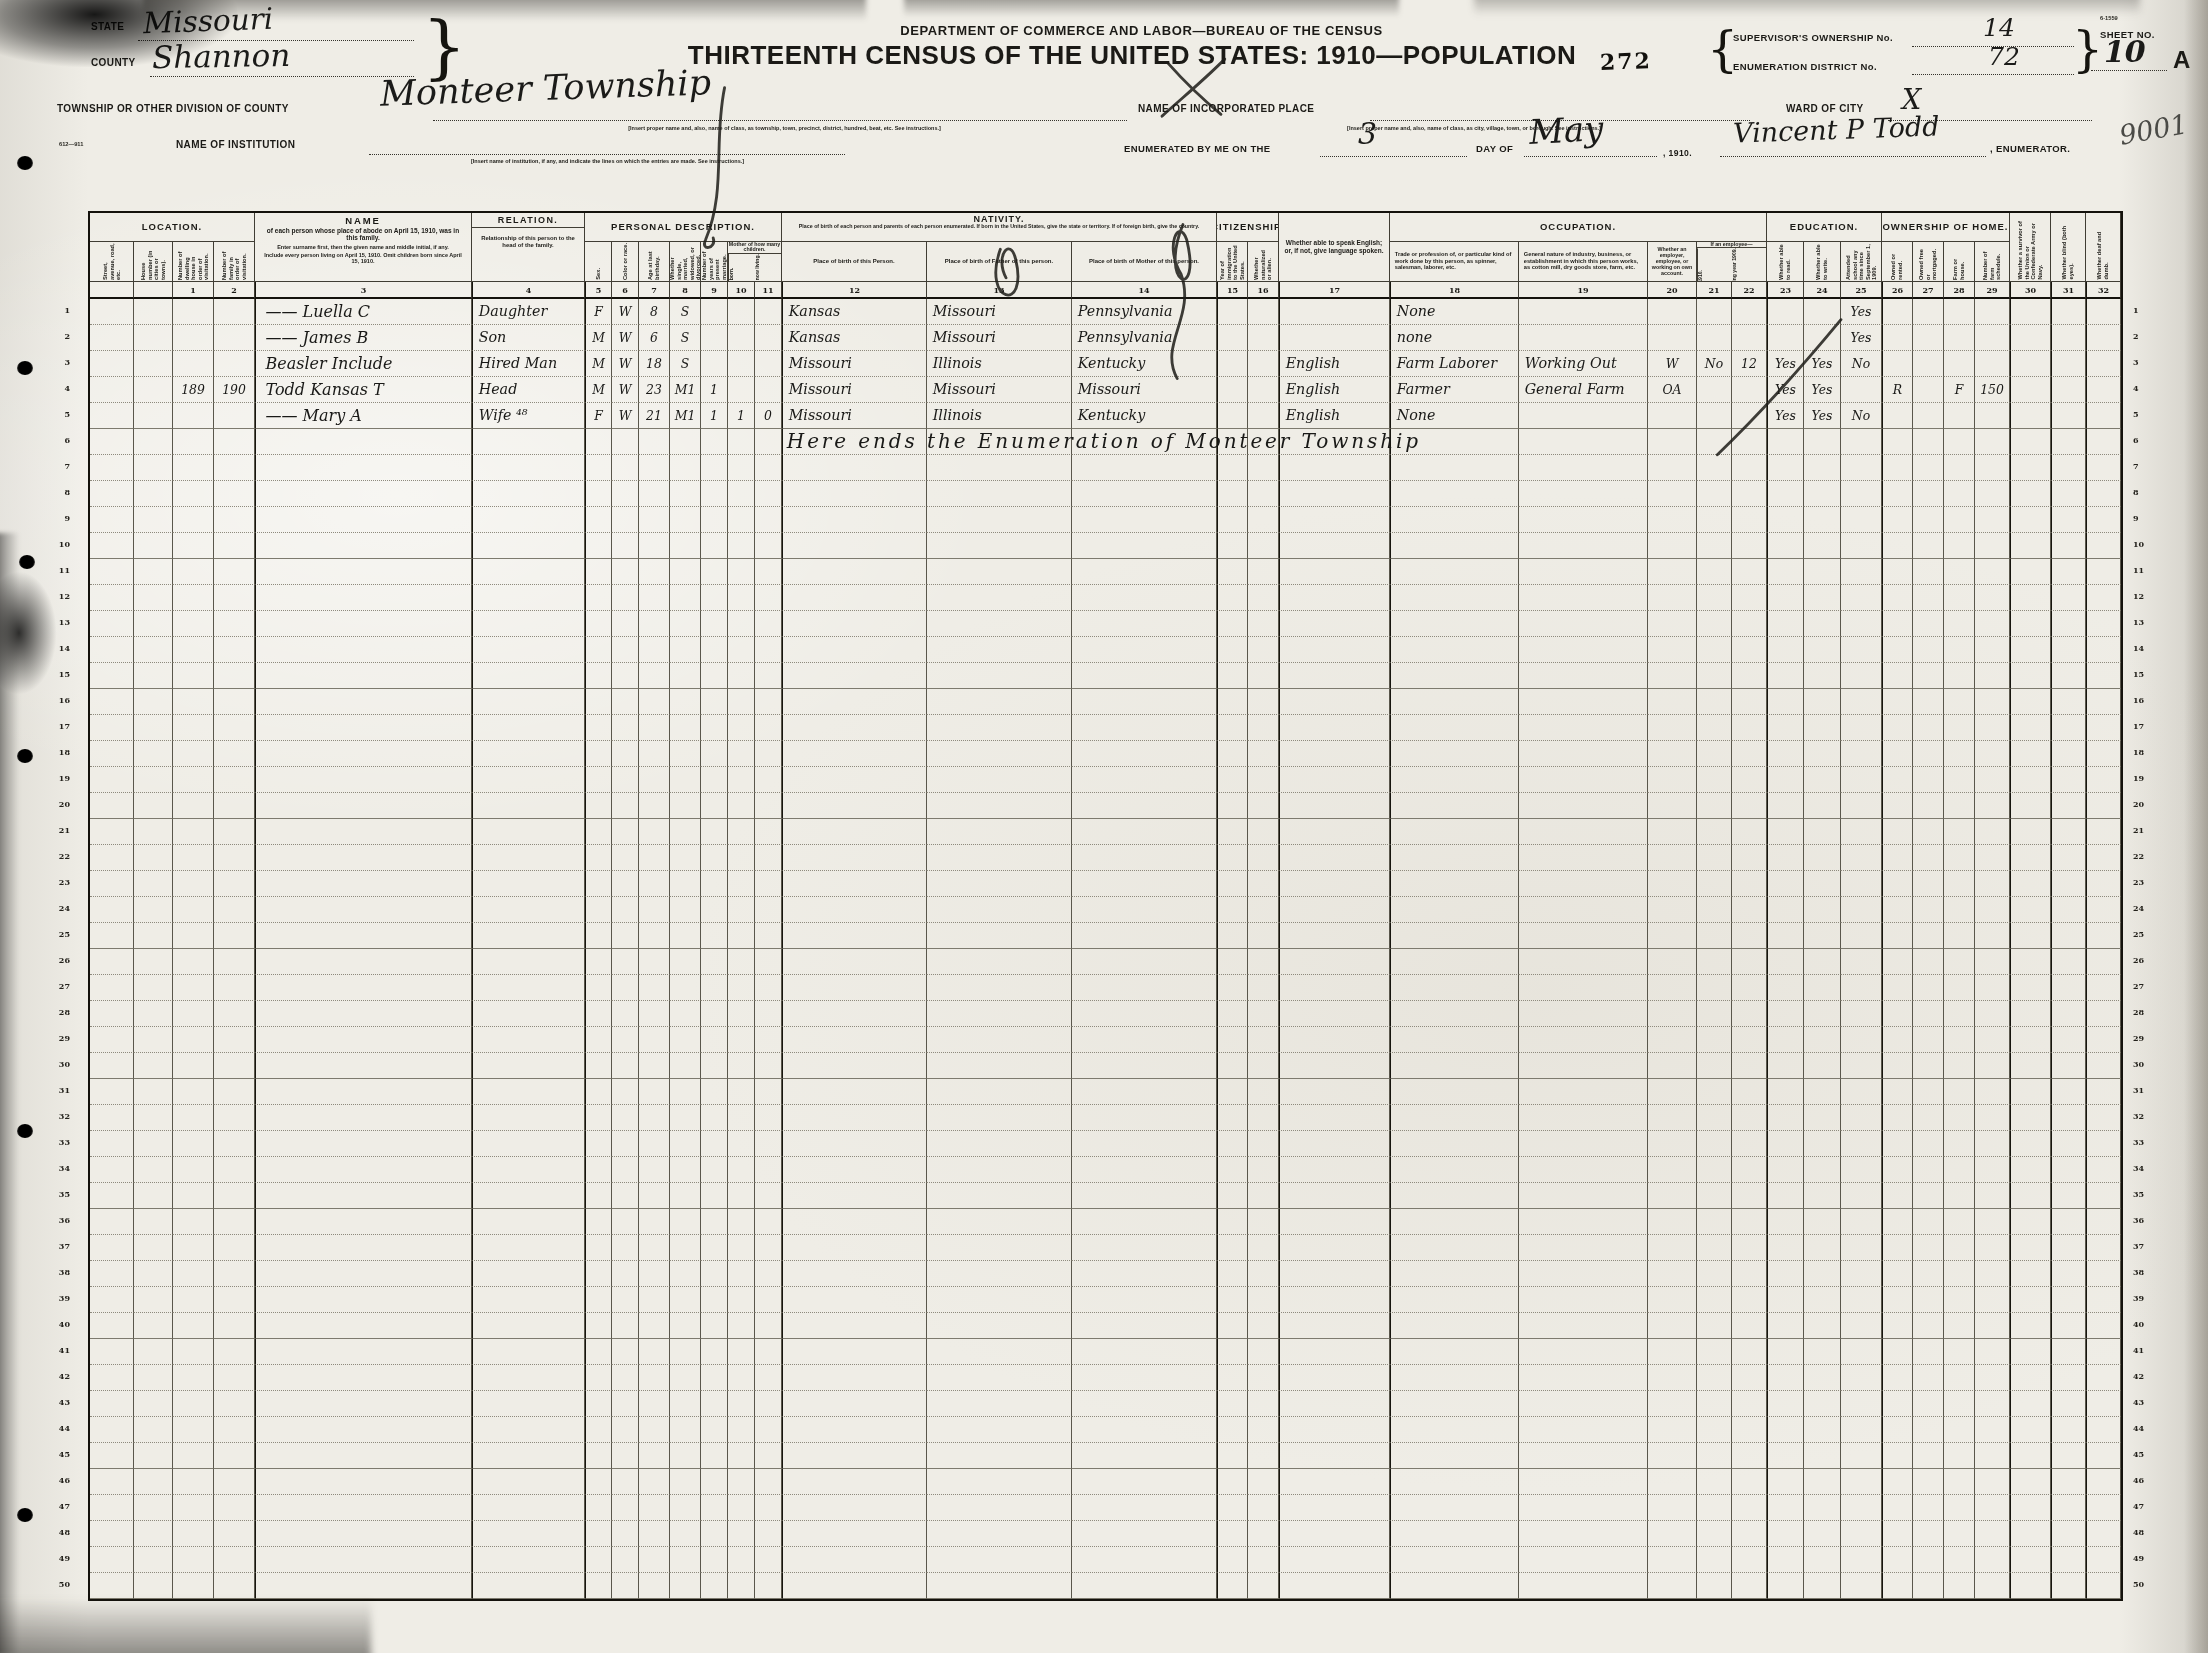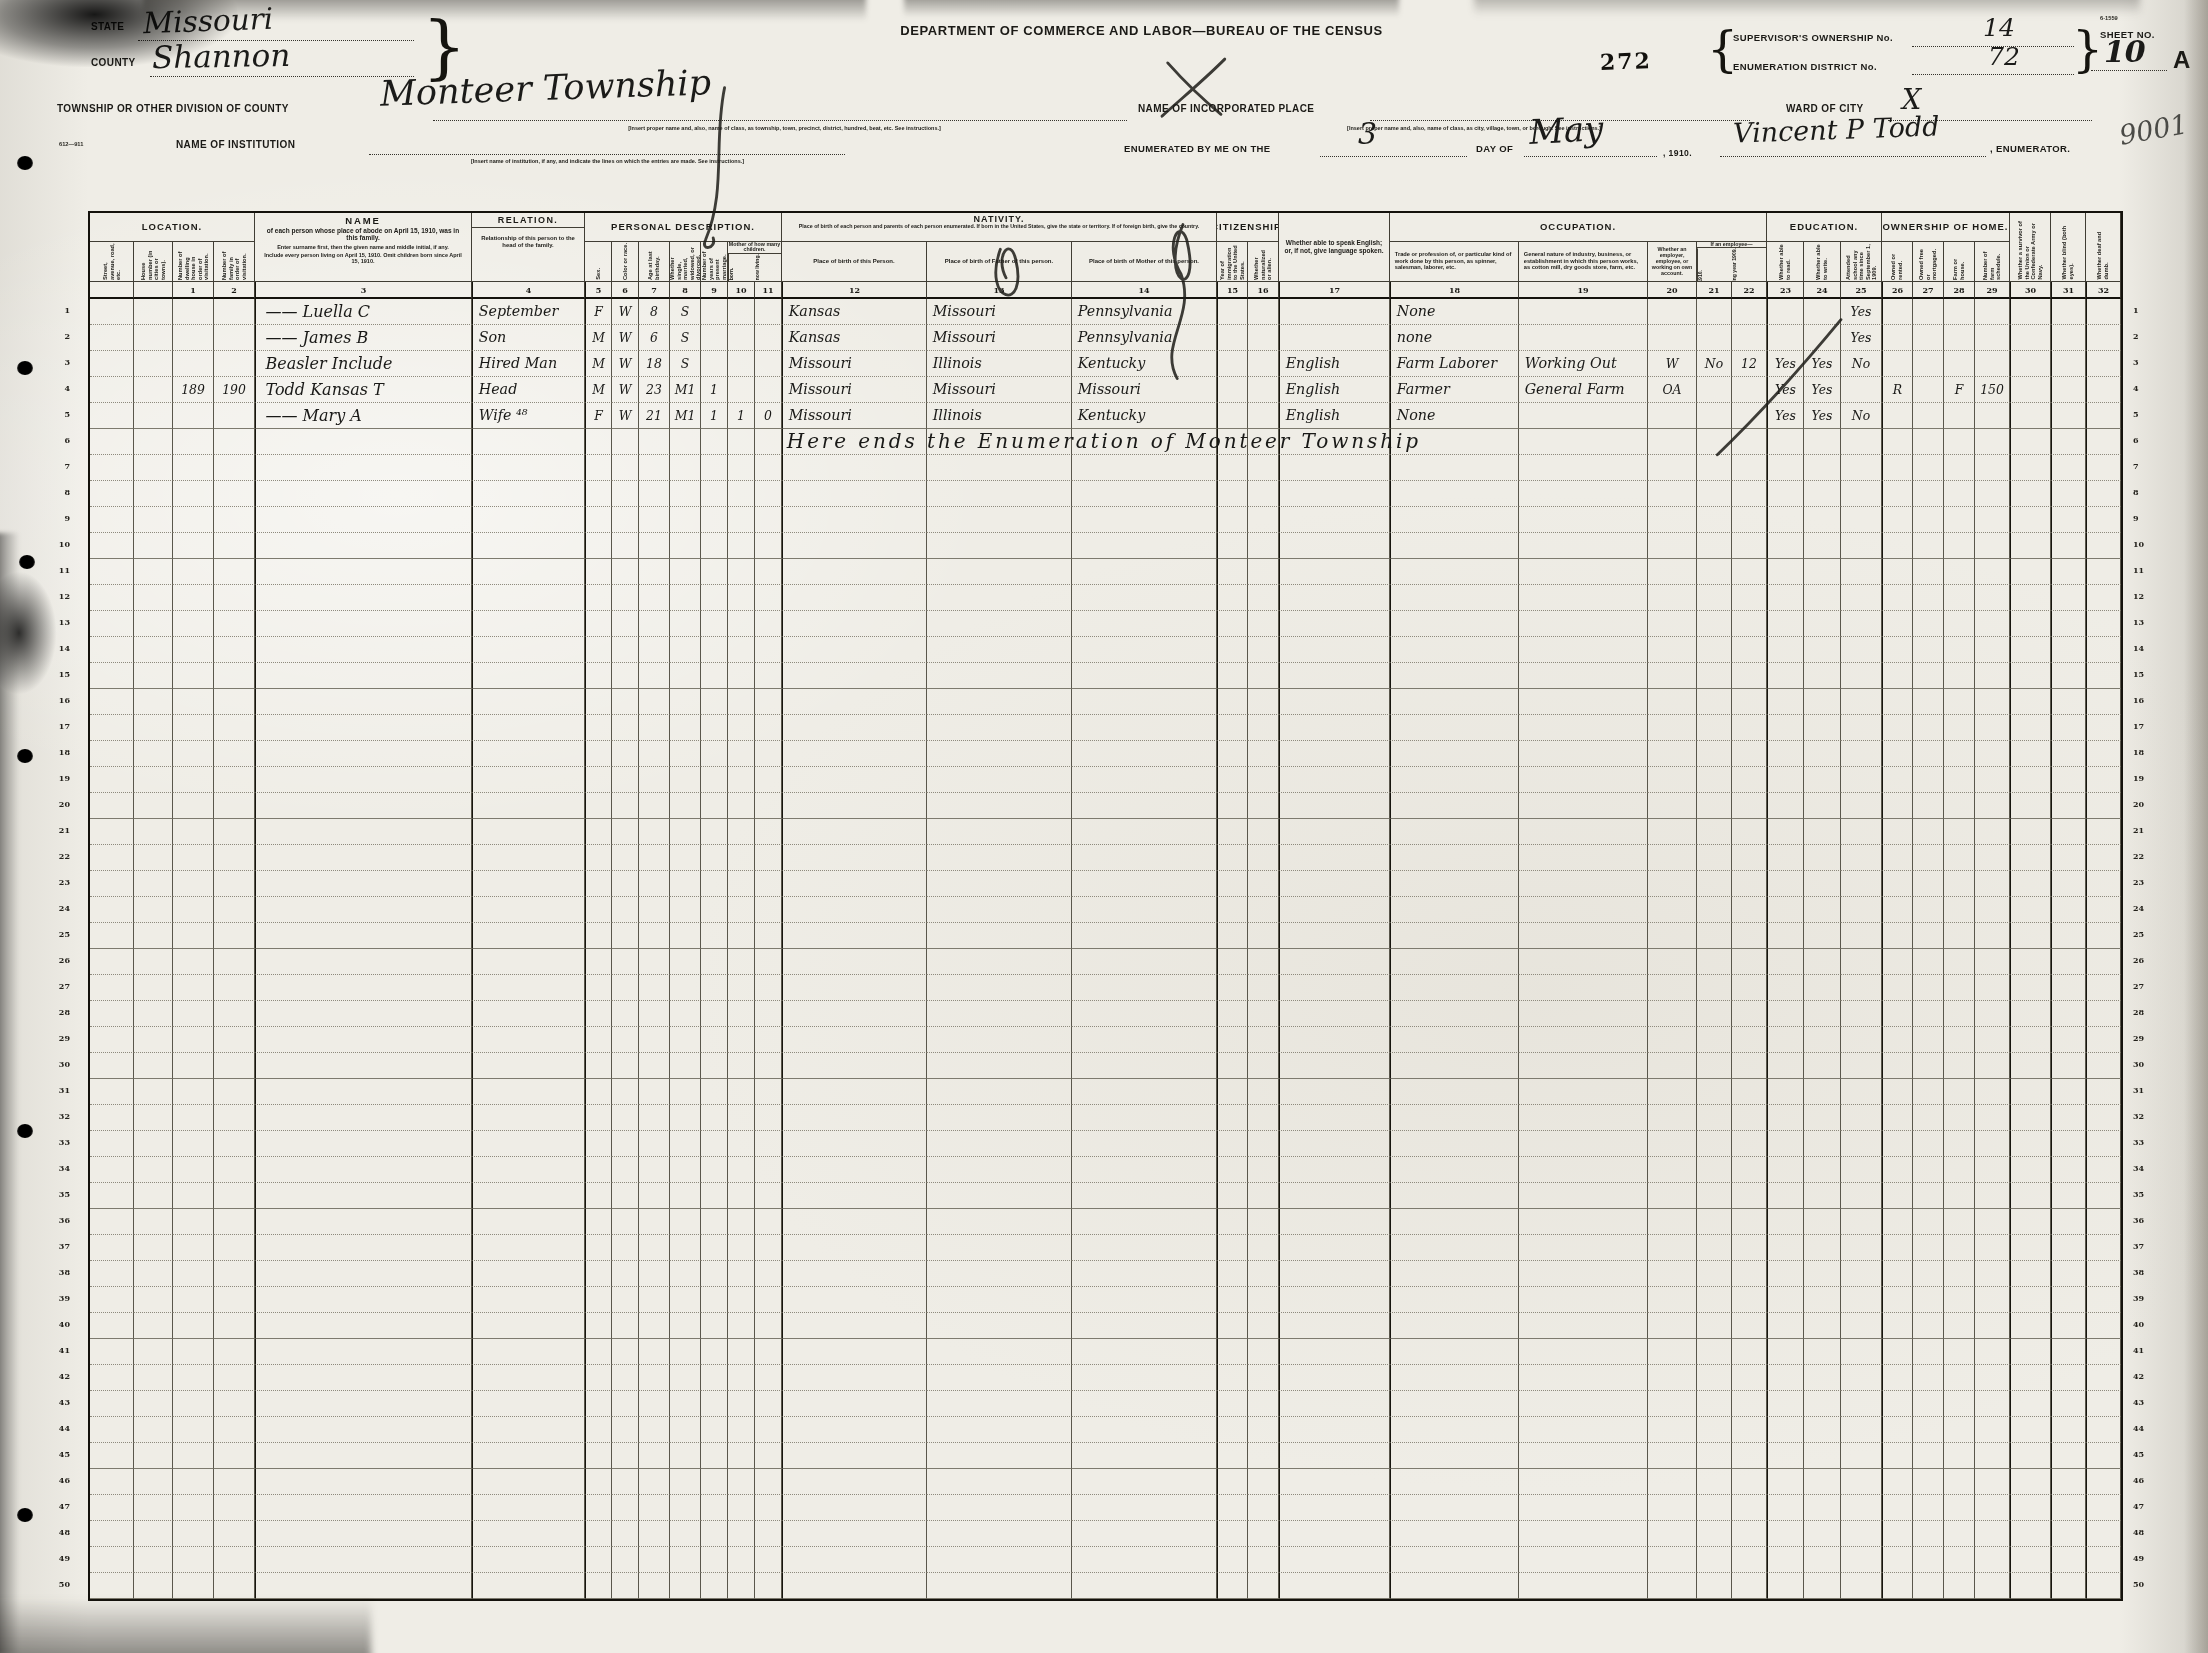--- a/index.html
+++ b/index.html
@@ -70,20 +70,21 @@
   <div class="lbl sm" style="left:91px;top:21px;text-transform:uppercase;">State</div>
   <div class="hwabs" style="left:143px;top:3.8px;font-size:29.5px;transform:rotate(-2deg);">Missouri</div>
   <div class="dotline" style="left:138px;top:40px;width:276px;"></div>
 
   <div class="lbl sm" style="left:91px;top:57px;text-transform:uppercase;">County</div>
   <div class="hwabs" style="left:152px;top:38px;font-size:31px;transform:rotate(-1deg);">Shannon</div>
   <div class="dotline" style="left:150px;top:76px;width:264px;"></div>
   <div class="brace" style="left:422px;top:5.7px;font-size:70px;font-weight:100;">}</div>
 
   <div class="lbl" style="left:666px;top:23px;width:951px;text-align:center;font-size:13px;letter-spacing:0.6px;">DEPARTMENT OF COMMERCE AND LABOR—BUREAU OF THE CENSUS</div>
+  <div class="lbl" style="left:628px;top:40px;width:1008px;text-align:center;font-size:26px;letter-spacing:0.5px;">THIRTEENTH CENSUS OF THE UNITED STATES: 1910—POPULATION</div>
   <div class="stamp" style="left:1600px;top:48px;font-size:22px;letter-spacing:1.9px;transform:rotate(-2deg);">272</div>
 
   <div class="brace" style="left:1707px;top:21px;font-size:49px;font-weight:100;">{</div>
   <div class="lbl xs" style="left:1733px;top:32px;font-size:9.5px;">SUPERVISOR'S OWNERSHIP No.</div>
   <div class="hwabs" style="left:1983px;top:13.3px;font-size:25px;">14</div>
   <div class="dotline" style="left:1912px;top:46px;width:162px;"></div>
   <div class="lbl xs" style="left:1733px;top:61px;font-size:9.5px;">ENUMERATION DISTRICT No.</div>
   <div class="hwabs" style="left:1988px;top:42px;font-size:25px;">72</div>
   <div class="dotline" style="left:1912px;top:74px;width:162px;"></div>
   <div class="brace" style="left:2072px;top:21px;font-size:49px;font-weight:100;">}</div>
@@ -290,21 +291,21 @@
       <div class="nc hl" style="grid-area: 3 / 33;">31</div>
       <div class="nc hl" style="grid-area: 3 / 34;">32</div>
       <div class="bc" style="grid-area: 4 / 1;"></div>
       <div class="bc" style="grid-area: 4 / 2;"></div>
       <div class="bc" style="grid-area: 4 / 3;"></div>
       <div class="bc" style="grid-area: 4 / 4;"></div>
       <div class="bc hl" style="grid-area: 4 / 5;">
         <div class="hw hwn">—— Luella C</div>
       </div>
       <div class="bc hl" style="grid-area: 4 / 6;">
-        <div class="hw hwm">September</div>
+        <div class="hw hwm">Daughter</div>
       </div>
       <div class="bc hl" style="grid-area: 4 / 7;">
         <div class="hw hws">F</div>
       </div>
       <div class="bc" style="grid-area: 4 / 8;">
         <div class="hw hws">W</div>
       </div>
       <div class="bc" style="grid-area: 4 / 9;">
         <div class="hw hws">8</div>
       </div>

